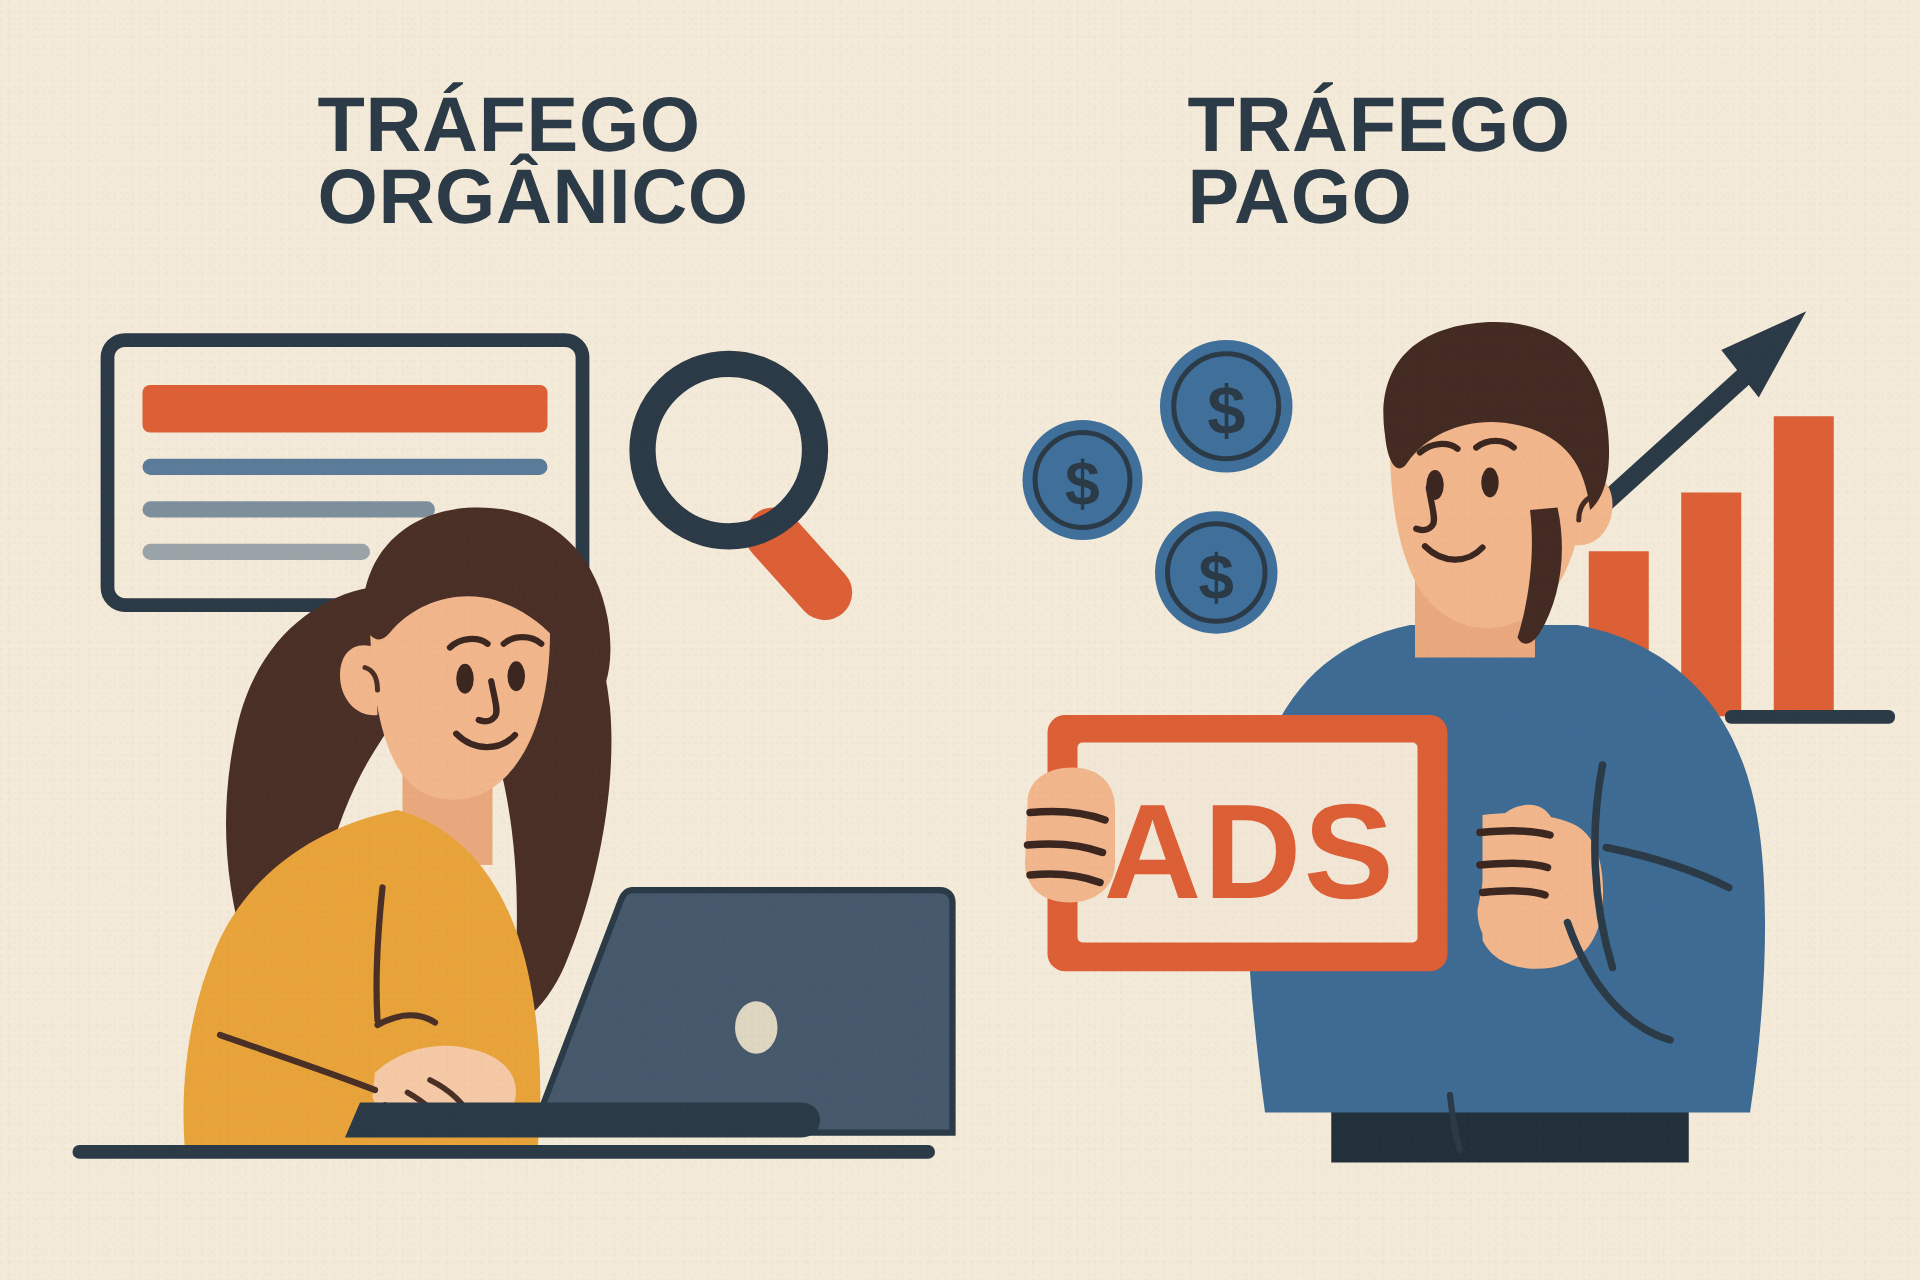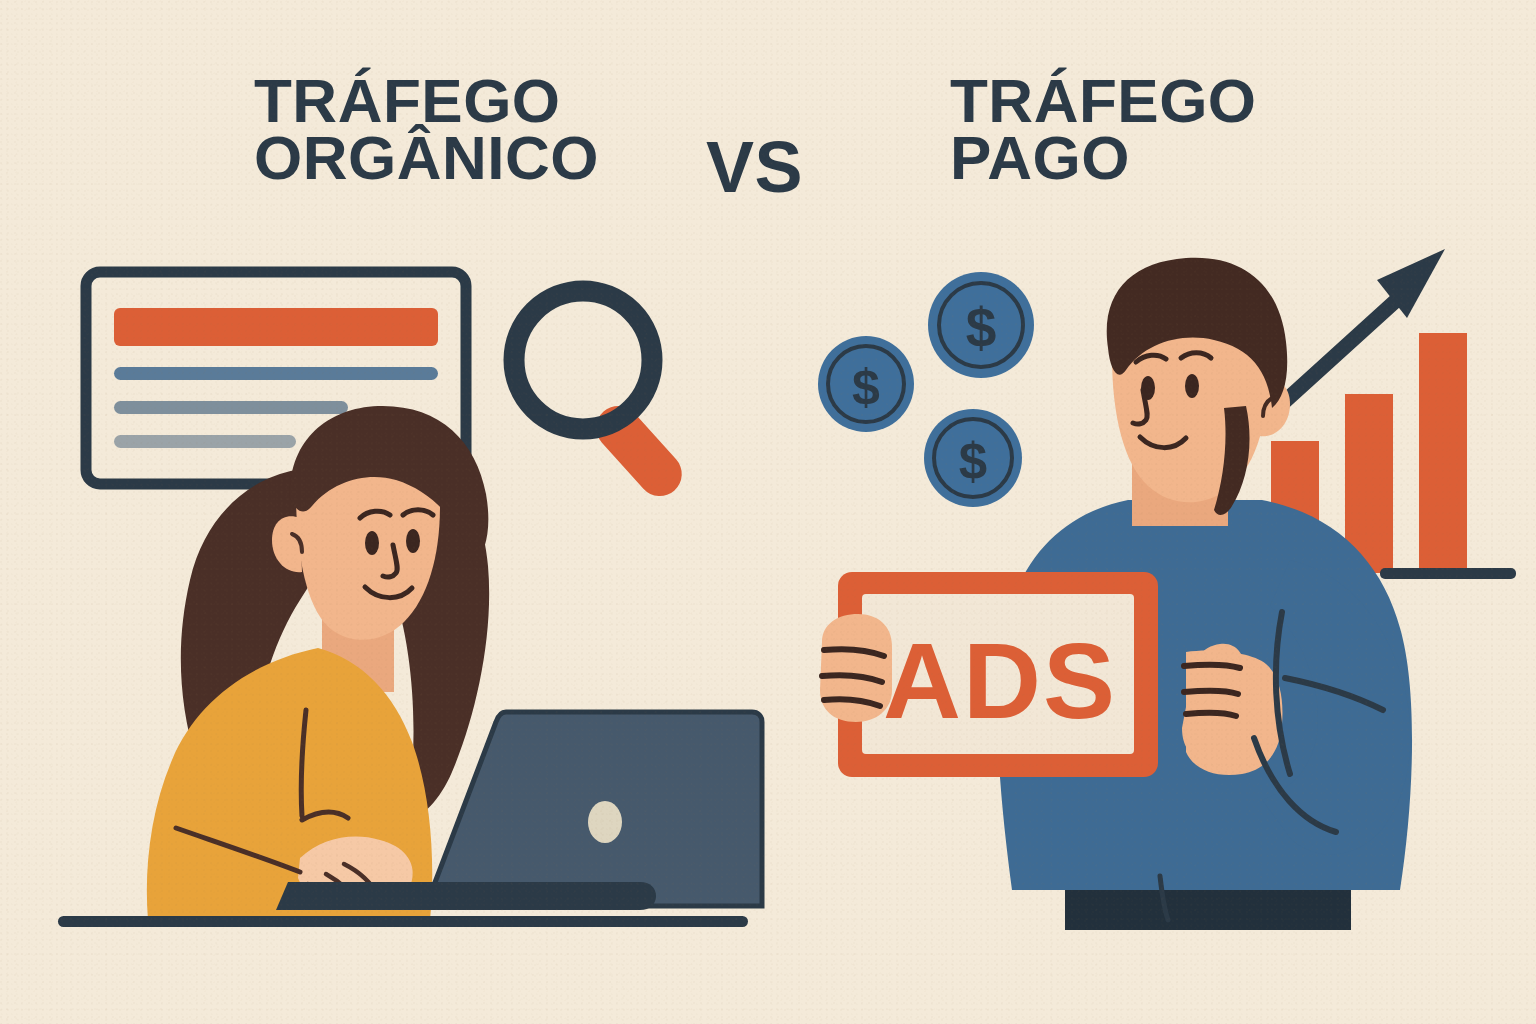--- a/index.html
+++ b/index.html
@@ -216,18 +216,17 @@
       <path d="M824 650 c22 -2 44 0 60 6" fill="none" stroke="#3b2620" stroke-width="6" stroke-linecap="round"></path>
       <path d="M822 676 c22 -2 44 0 60 6" fill="none" stroke="#3b2620" stroke-width="6" stroke-linecap="round"></path>
       <path d="M824 700 c20 -2 40 0 56 6" fill="none" stroke="#3b2620" stroke-width="6" stroke-linecap="round"></path>
     </g>
 
     </g>
   </svg>
 
   <div class="ttl" id="title-left">TRÁFEGO
 ORGÂNICO</div>
-  <div class="ttl" id="title-vs">VS</div>
   <div class="ttl" id="title-right">TRÁFEGO
 PAGO</div>
 
   <div id="grain"></div>
 </div>
 
 </body></html>

